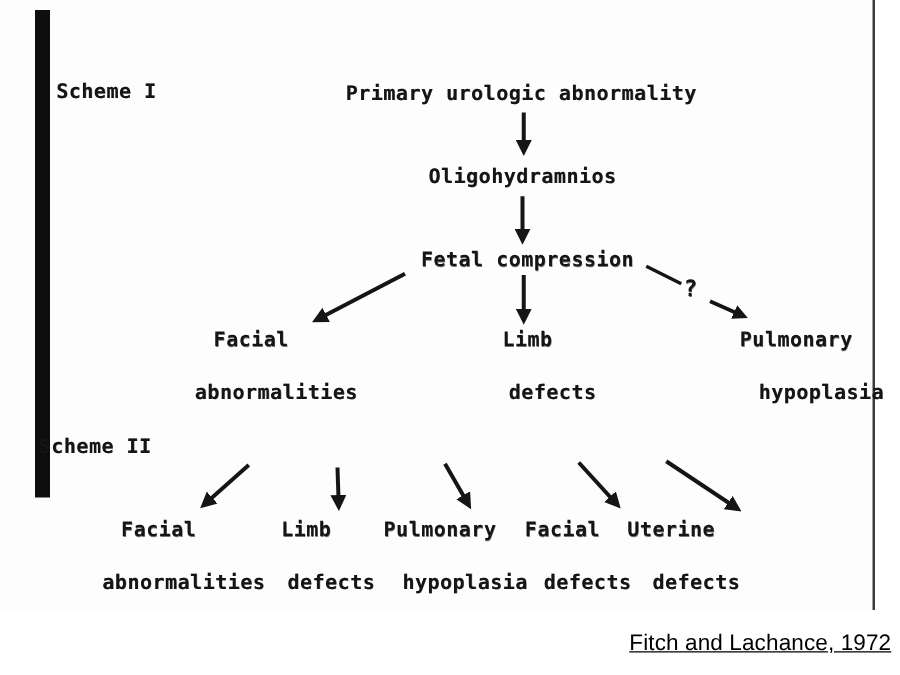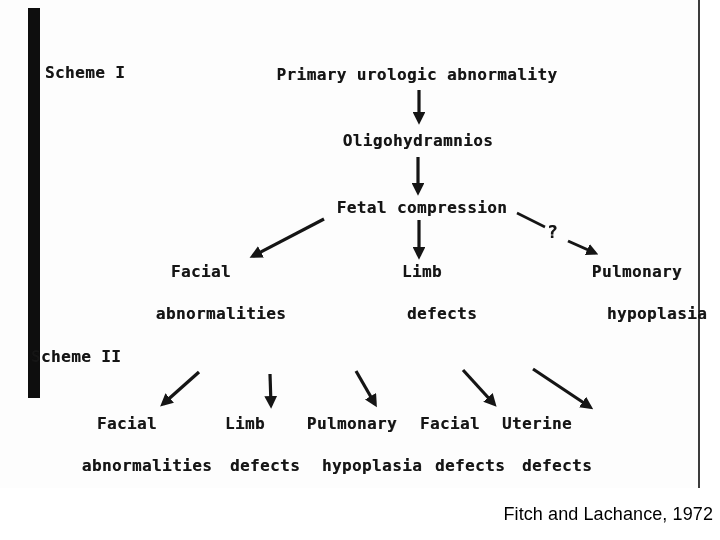--- a/index.html
+++ b/index.html
@@ -13,21 +13,21 @@
   .arrows{position:absolute;left:0;top:0;width:720px;height:540px;pointer-events:none;}
   .tw{
     position:absolute;font-family:"DejaVu Sans Mono",monospace;font-weight:bold;
     font-size:16px;letter-spacing:0.4px;color:#151515;white-space:pre;
     text-shadow:0.3px 0.3px 0.3px rgba(10,10,10,0.55);
   }
   .ctr{transform:translateX(-50%);text-align:center;line-height:21px;}
   .qmark{font-size:18px;}
   .caption{
     position:absolute;right:7px;top:504px;font-family:"Liberation Sans",sans-serif;
-    font-size:18px;color:#000;letter-spacing:0.1px;
+    font-size:18px;color:#000;letter-spacing:0.1px;text-decoration:underline;
   }
 </style>
 </head>
 <body>
 
 <div class="stage">
 
   <div class="scan-area"></div>
   <div class="scan-bar-left"></div>
   <div class="scan-line-right"></div>

